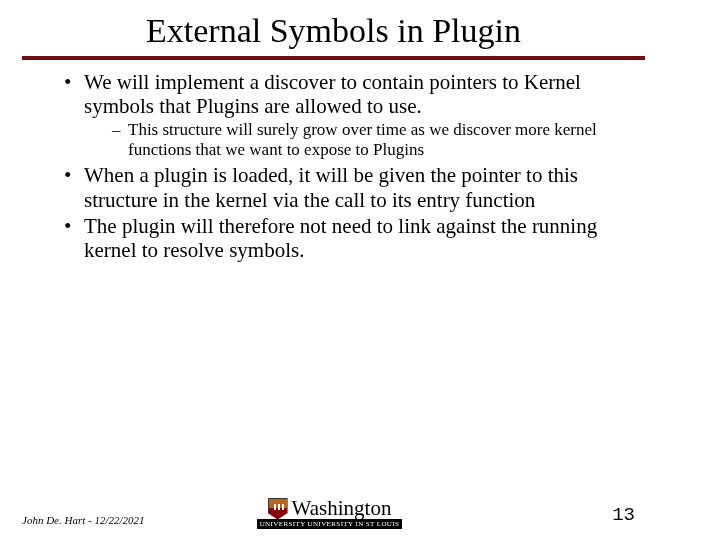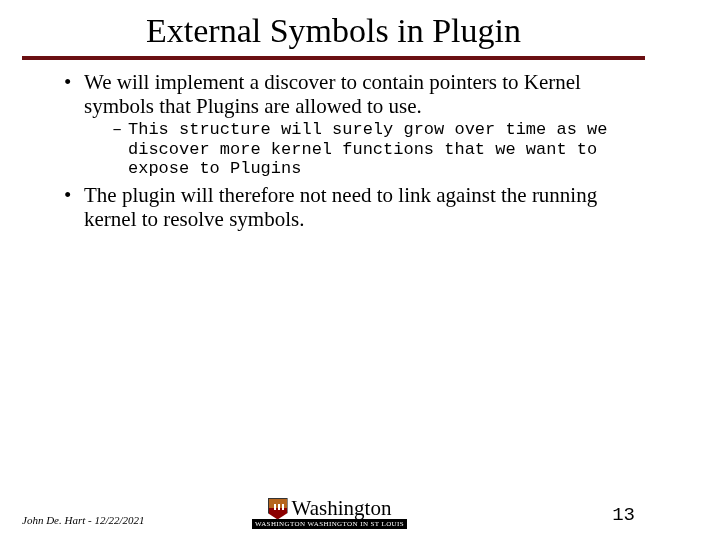--- a/index.html
+++ b/index.html
@@ -56,21 +56,20 @@
     margin: 2px 0 4px 0;
     padding-left: 28px;
     list-style: none;
   }
   ul.sub > li {
     position: relative;
     font-size: 17px;
     line-height: 1.15;
     padding-left: 16px;
     margin: 1px 0;
-    font-family: Liberation Mono, monospace;
   }
   ul.sub > li::before {
     content: "–";
     position: absolute;
     left: 0;
     top: 0;
   }
   .footer {
     position: absolute;
     left: 0;
@@ -155,32 +154,35 @@
     <ul class="main">
       <li>
         <span>We will implement a discover to contain pointers to Kernel symbols that Plugins are allowed to use.</span>
         <ul class="sub">
           <li>
             <span>This structure will surely grow over time as we discover more kernel functions that we want to expose to Plugins</span>
           </li>
         </ul>
       </li>
       <li>
+        <span>When a plugin is loaded, it will be given the pointer to this structure in the kernel via the call to its entry function</span>
+      </li>
+      <li>
         <span>The plugin will therefore not need to link against the running kernel to resolve symbols.</span>
       </li>
     </ul>
   </div>
 
   <div class="footer">
     <div class="footer-left">John De. Hart - 12/22/2021</div>
     <div class="footer-center">
       <div class="wu-wrap">
         <div class="wu-top">
           <span class="wu-shield"></span>
           <span class="wu-name">Washington</span>
         </div>
-        <span class="wu-sub">WASHINGTON WASHINGTON IN ST LOUIS</span>
+        <span class="wu-sub">UNIVERSITY UNIVERSITY IN ST LOUIS</span>
       </div>
     </div>
     <div class="footer-right">13</div>
   </div>
 
 </div>
 
 </body></html>

